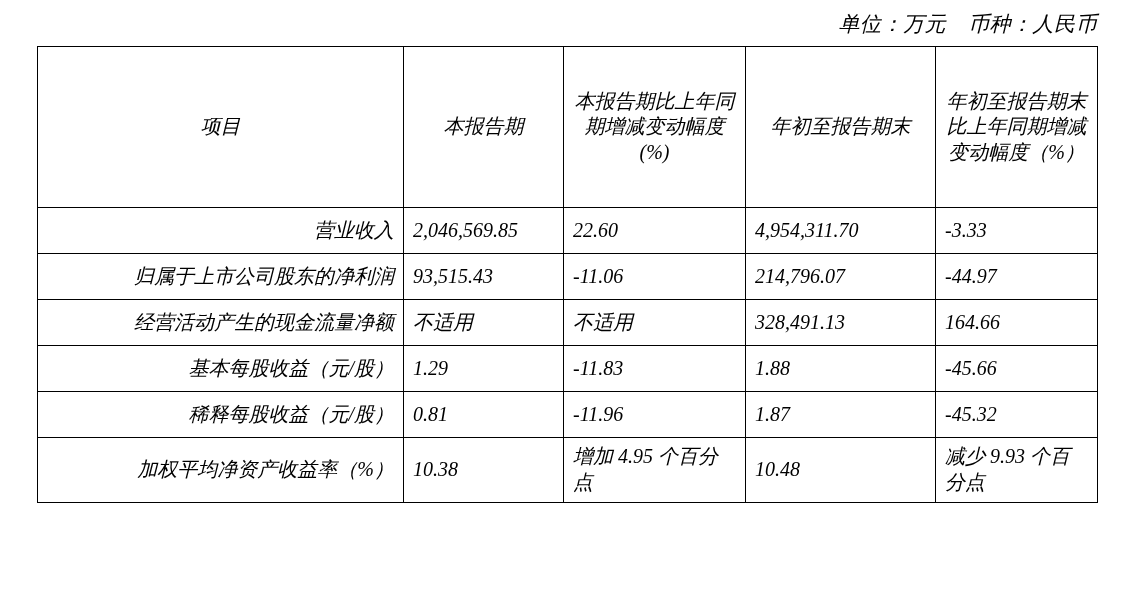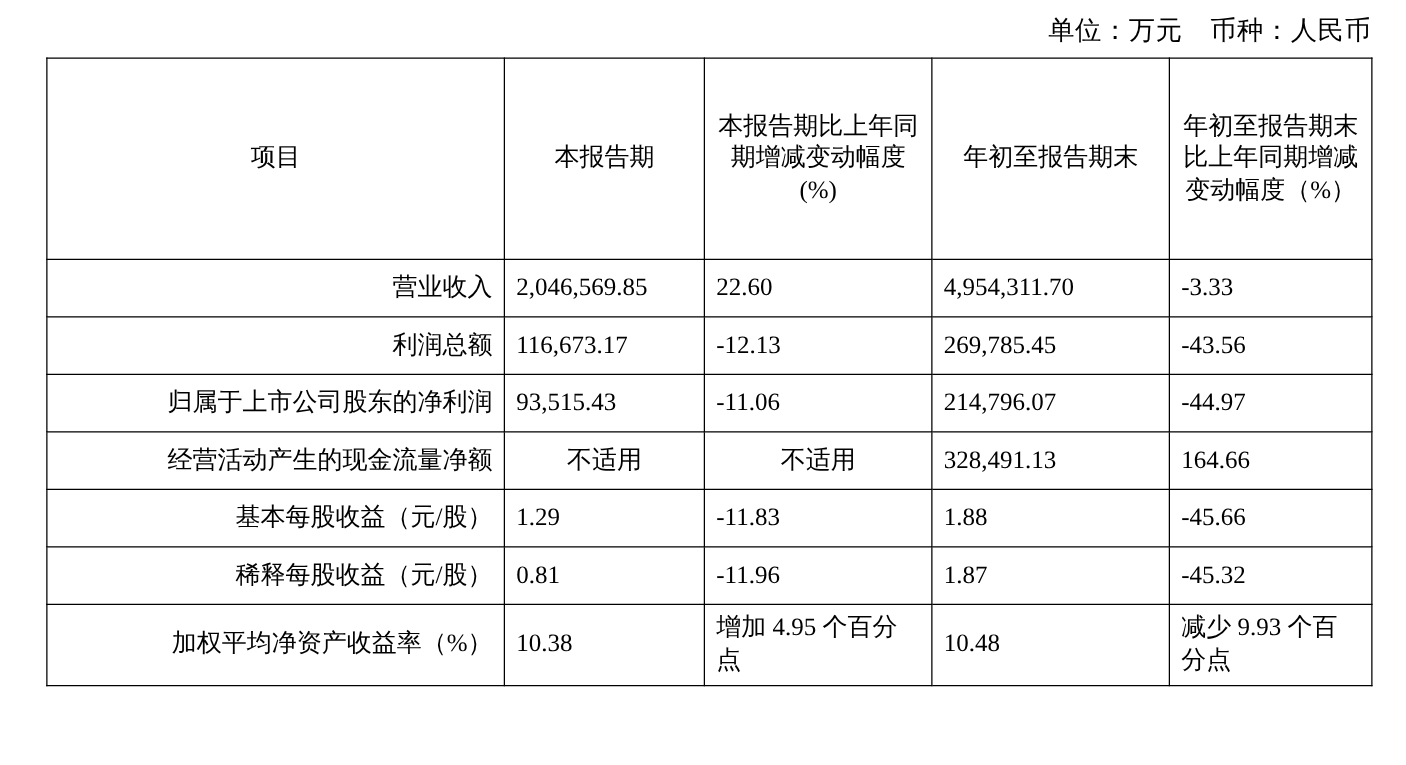--- a/index.html
+++ b/index.html
@@ -12,20 +12,21 @@
     height: 612px;
     font-family: "Liberation Serif", "DejaVu Serif", serif;
     color: #000000;
     overflow: hidden;
   }
   .page {
     position: relative;
     width: 1125px;
     height: 612px;
     box-sizing: border-box;
+    font-style: italic;
   }
   .unit-line {
     position: absolute;
     top: 10px;
     right: 28px;
     font-size: 21px;
     letter-spacing: 0.5px;
     white-space: nowrap;
   }
   .unit-line .gap {
@@ -61,21 +62,20 @@
   }
   .hdr td.item-head {
     text-align: center;
   }
   .label {
     text-align: right;
   }
   .num {
   }
   .ctr {
-    text-align: center;
   }
   .r-tall td {
     height: 56px;
   }
   .r-norm td {
     height: 37px;
   }
   .wrap-ctr {
     line-height: 1.3;
   }
@@ -107,27 +107,20 @@
       </tr>
 
       <tr class="r-norm">
         <td class="label">营业收入</td>
         <td class="num">2,046,569.85</td>
         <td class="num">22.60</td>
         <td class="num">4,954,311.70</td>
         <td class="num">-3.33</td>
       </tr>
 
-      <tr class="r-norm">
-        <td class="label">利润总额</td>
-        <td class="num">116,673.17</td>
-        <td class="num">-12.13</td>
-        <td class="num">269,785.45</td>
-        <td class="num">-43.56</td>
-      </tr>
 
       <tr class="r-norm">
         <td class="label">归属于上市公司股东的净利润</td>
         <td class="num">93,515.43</td>
         <td class="num">-11.06</td>
         <td class="num">214,796.07</td>
         <td class="num">-44.97</td>
       </tr>
 
 

